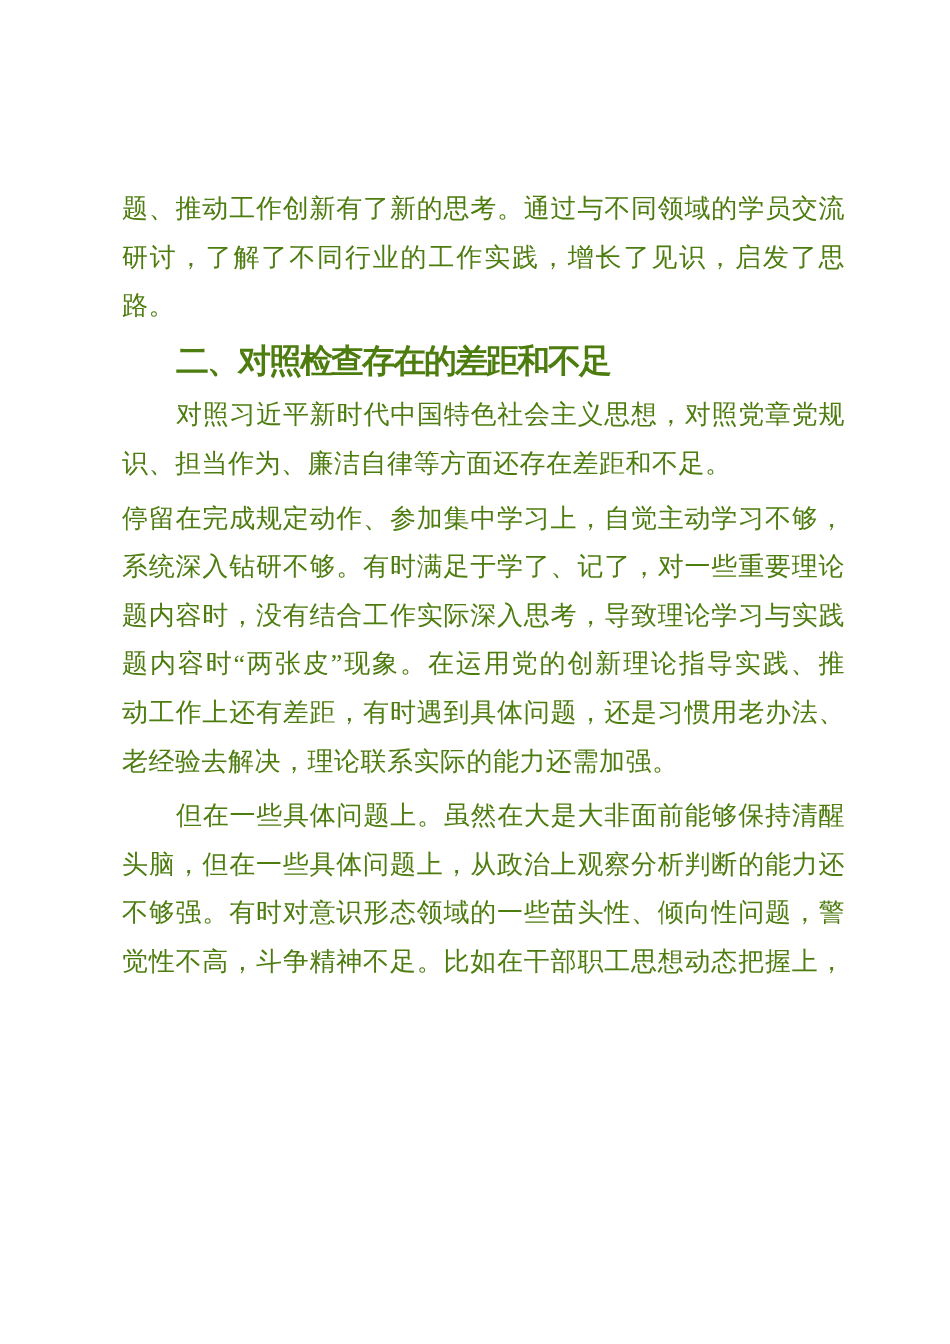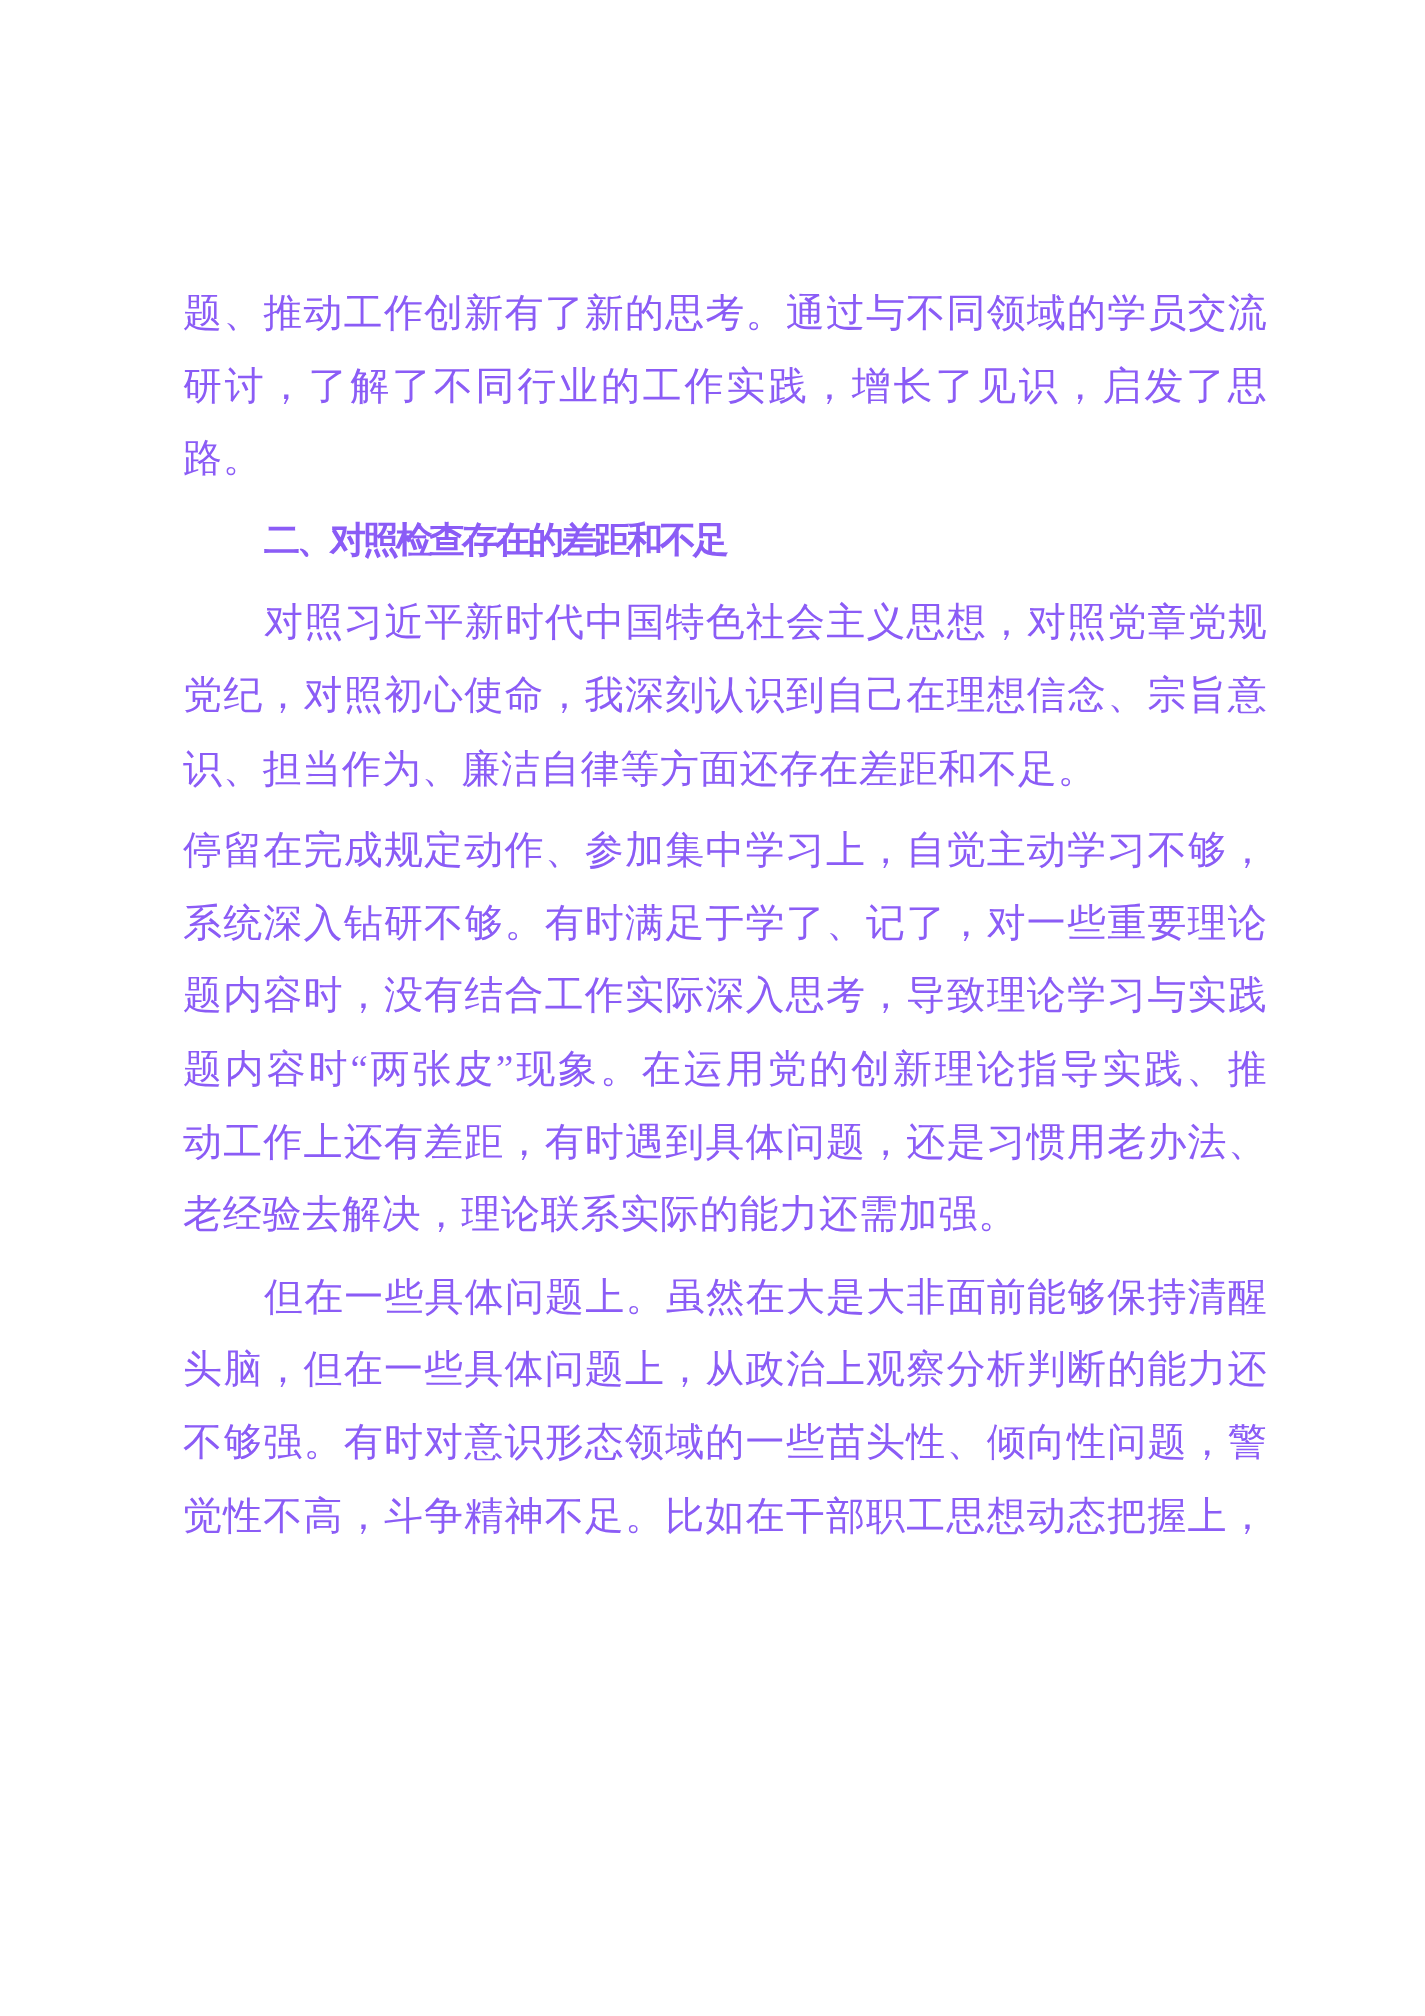--- a/index.html
+++ b/index.html
@@ -42,40 +42,39 @@
     letter-spacing: 0.5px;
   }
   .line.stretch {
     text-align-last: justify;
   }
   .line.indent {
     padding-left: 54px;
   }
   .paragraph.heading .line {
     font-weight: bold;
-    font-size: 24px;
+    font-size: 33px;
     letter-spacing: -2px;
   }
 </style>
 </head>
 <body style="background: rgb(255, 255, 255);">
 
 <div class="page">
-  <div class="doc-body" style="color: #8b5cf6;">
+  <div class="doc-body" style="color: #4d7c0f;">
       <div class="paragraph body">
         <div class="line stretch">题、推动工作创新有了新的思考。通过与不同领域的学员交流</div>
         <div class="line stretch">研讨，了解了不同行业的工作实践，增长了见识，启发了思</div>
         <div class="line">路。</div>
       </div>
       <div class="paragraph heading">
         <div class="line indent">二、对照检查存在的差距和不足</div>
       </div>
       <div class="paragraph body">
         <div class="line stretch indent">对照习近平新时代中国特色社会主义思想，对照党章党规</div>
-        <div class="line stretch">党纪，对照初心使命，我深刻认识到自己在理想信念、宗旨意</div>
         <div class="line">识、担当作为、廉洁自律等方面还存在差距和不足。</div>
       </div>
       <div class="paragraph body">
         <div class="line stretch">停留在完成规定动作、参加集中学习上，自觉主动学习不够，</div>
         <div class="line stretch">系统深入钻研不够。有时满足于学了、记了，对一些重要理论</div>
         <div class="line stretch">题内容时，没有结合工作实际深入思考，导致理论学习与实践</div>
         <div class="line stretch">题内容时“两张皮”现象。在运用党的创新理论指导实践、推</div>
         <div class="line stretch">动工作上还有差距，有时遇到具体问题，还是习惯用老办法、</div>
         <div class="line">老经验去解决，理论联系实际的能力还需加强。</div>
       </div>

